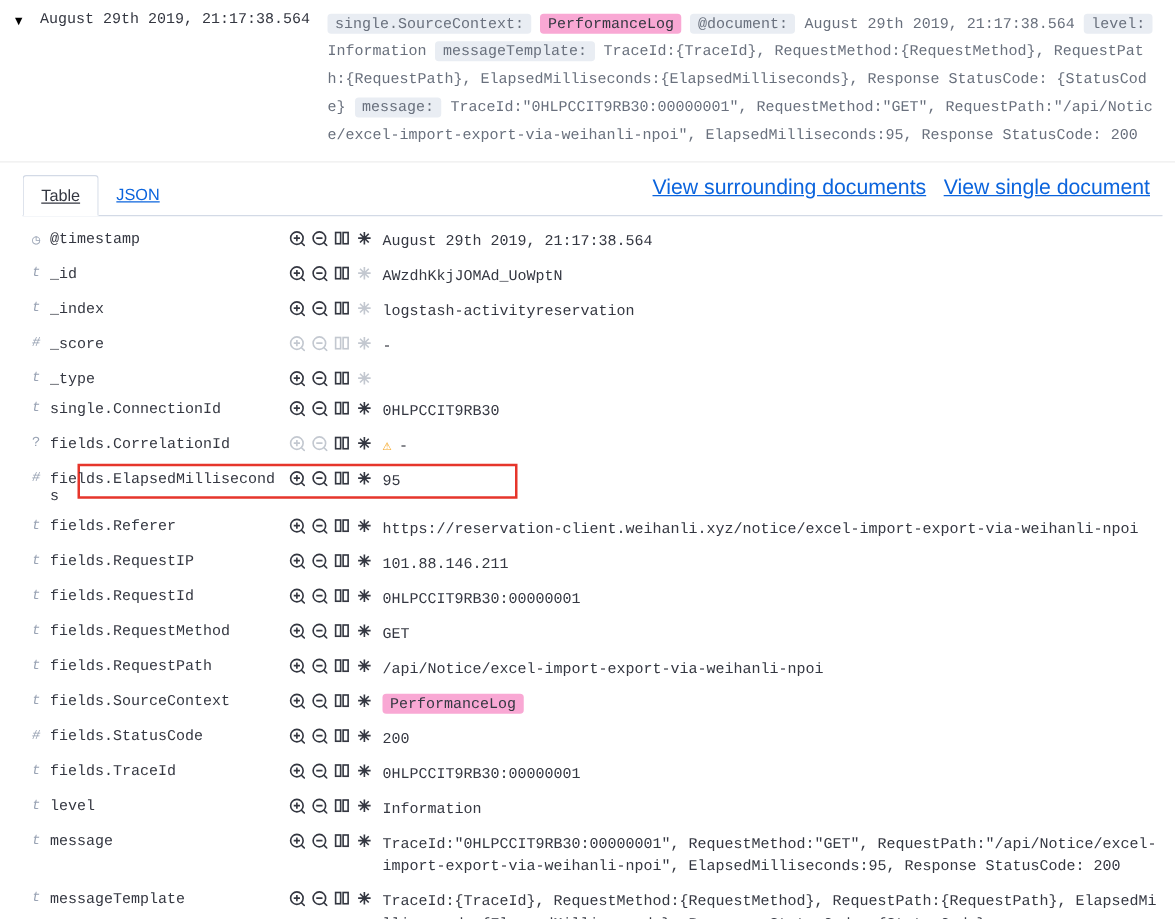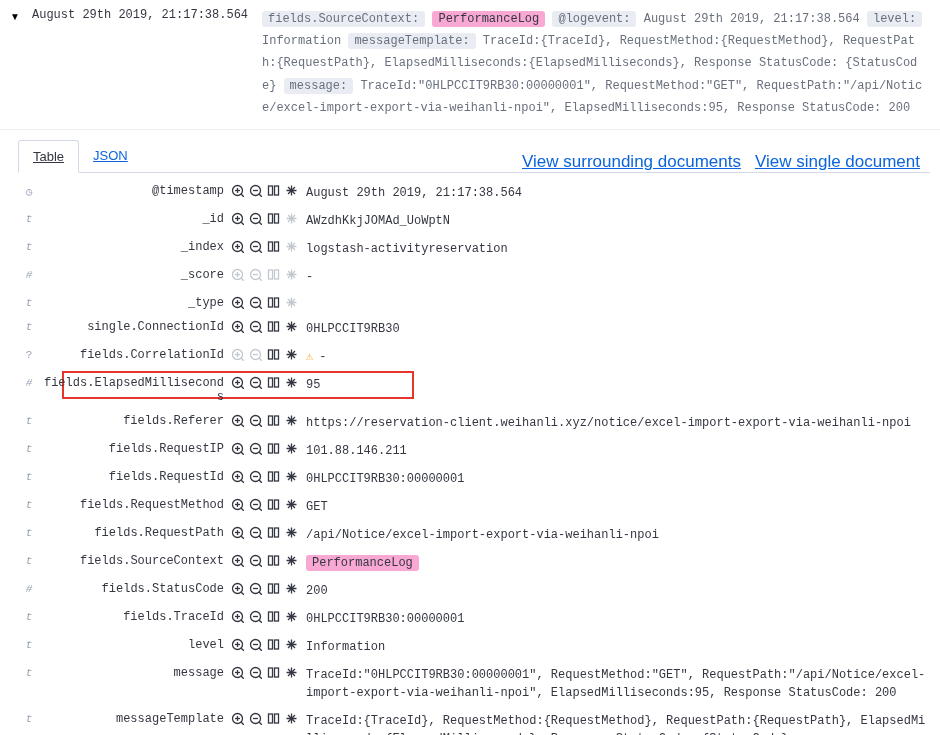--- a/index.html
+++ b/index.html
@@ -12,53 +12,53 @@
 }
 .mono { font-family: "SFMono-Regular", Consolas, "Liberation Mono", Menlo, monospace; font-size: 12px; }
 .log-row { display: flex; padding: 4px 10px 10px 10px; border-bottom: 1px solid #eee; }
 .expand-col { width: 18px; padding-top: 4px; }
 .caret { cursor: pointer; font-size: 10px; color: #000; user-select: none; }
 .ts-col { width: 230px; padding: 4px 4px 0 4px; color: #343741; }
 .msg-col { flex: 1; padding: 4px 4px 0 4px; line-height: 1.85; color: #69707d; word-break: break-all; }
 .tag-key { background: #e9edf3; color: #69707d; padding: 1px 6px; border-radius: 3px; }
 .tag-hl { background: #f9a8d4; color: #343741; padding: 1px 6px; border-radius: 3px; }
 .detail { padding: 10px 10px 0 18px; }
-.tabbar { display: flex; align-items: flex-end; border-bottom: 1px solid #d3dae6; padding-right: 10px; }
+.tabbar { display: flex; align-items: flex-start; border-bottom: 1px solid #d3dae6; padding-right: 10px; }
 .tabs { display: flex; gap: 0; }
 .tab { padding: 8px 14px; font-size: 13px; cursor: pointer; color: #0b64dd; text-decoration: underline; }
 .tab.active { border: 1px solid #d3dae6; border-bottom: 1px solid #fff; margin-bottom: -1px; color: #343741; border-radius: 3px 3px 0 0; background:#fff; }
 .spacer { flex: 1; }
 .link { color: #0b64dd; text-decoration: underline; font-size: 17px; cursor: pointer; margin-left: 14px; }
 .fields { margin-top: 6px; }
 .frow { display: flex; align-items: flex-start; padding: 5px 0; }
 .ficon { width: 22px; text-align: center; color: #98a2b3; font-size: 11px; padding-top: 1px; }
-.fname { width: 190px; color: #343741; word-break: break-all; padding-right:6px;text-align:right; }
+.fname { width: 190px; color: #343741; word-break: break-all; padding-right:6px; }
 .facts { width: 76px; display: flex; gap: 4px; align-items: center; }
 .aicon { width: 14px; height: 14px; display:inline-flex; align-items:center; justify-content:center; cursor:pointer; color:#343741; }
 .aicon.disabled { color: #c3c8d0; }
 .aicon svg { width: 13px; height: 13px; }
 .fval { flex: 1; color: #343741; word-break: break-all; line-height: 1.5; }
 .warn { color:#f5a623; margin-right:6px; font-size:12px; }
 .row-hl { position: relative; }
 .row-hl .hlwrap { position:absolute; left:44px; top:0; height:28px; width:352px; border:2px solid #e6352b; pointer-events:none; }
 .frow.highlighted .fname,
 .frow.highlighted .fval-inner { position: relative; z-index: 1; }
 </style>
 </head>
 <body>
 
 <div class="log-row">
   <div class="expand-col">
     <span class="caret">▼</span>
   </div>
   <div class="ts-col mono">August 29th 2019, 21:17:38.564</div>
   <div class="msg-col mono">
-    <span class="tag-key">fields.SourceContext:</span>
+    <span class="tag-key">single.SourceContext:</span>
     <span class="tag-hl">PerformanceLog</span>
-    <span class="tag-key">@logevent:</span>
+    <span class="tag-key">@document:</span>
     <span>August 29th 2019, 21:17:38.564</span>
     <span class="tag-key">level:</span>
     <span>Information</span>
     <span class="tag-key">messageTemplate:</span>
     <span>TraceId:{TraceId}, RequestMethod:{RequestMethod}, RequestPath:{RequestPath}, ElapsedMilliseconds:{ElapsedMilliseconds}, Response StatusCode: {StatusCode}</span>
     <span class="tag-key">message:</span>
     <span>TraceId:"0HLPCCIT9RB30:00000001", RequestMethod:"GET", RequestPath:"/api/Notice/excel-import-export-via-weihanli-npoi", ElapsedMilliseconds:95, Response StatusCode: 200</span>
   </div>
 </div>
 

